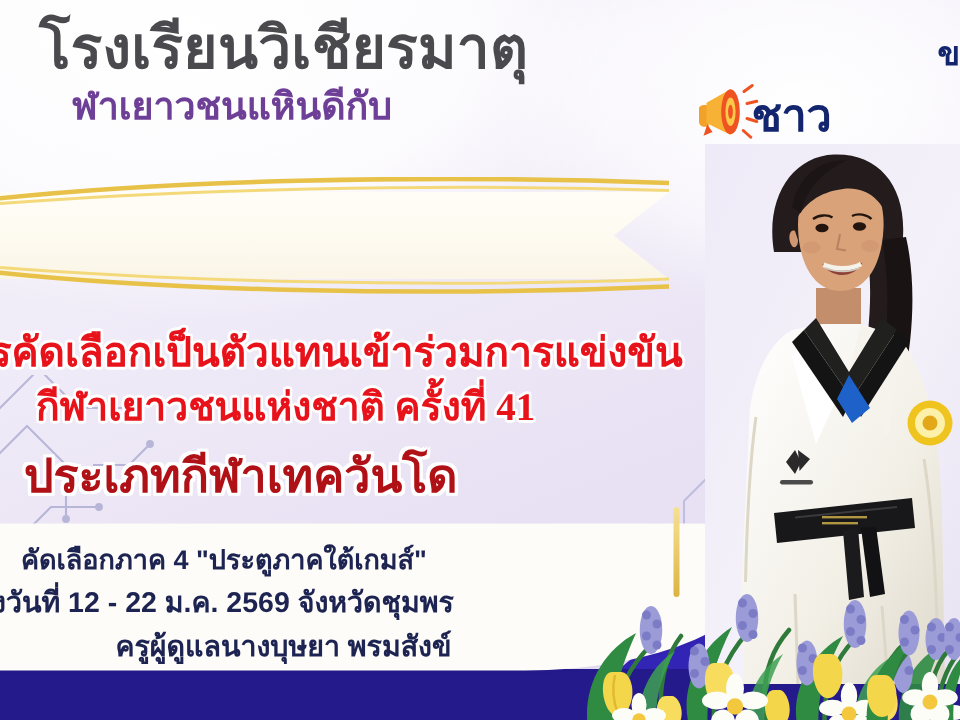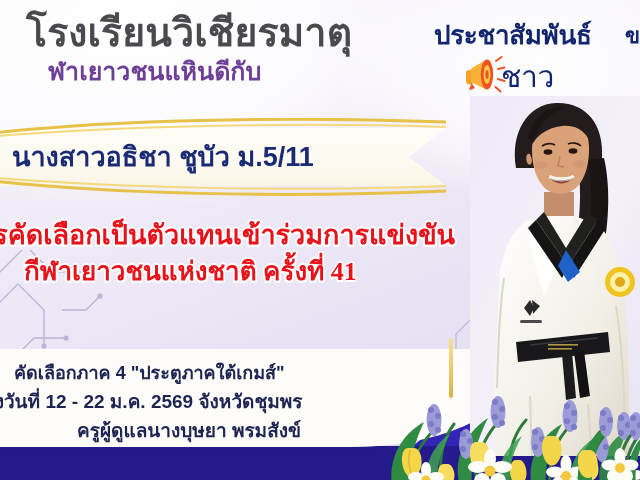--- a/index.html
+++ b/index.html
@@ -49,21 +49,21 @@
     font-size:26px;font-weight:700;color:#12256e;
     white-space:nowrap;letter-spacing:-.3px;
   }
   .pr-extra{
     position:absolute;left:625px;top:18px;
     font-size:22px;font-weight:700;color:#12256e;
     white-space:nowrap;
   }
   .pr-sub{
     position:absolute;left:501px;top:53px;
-    font-size:30px;font-weight:400;color:#12256e;
+    font-size:30px;font-weight:700;color:#12256e;
     white-space:nowrap;letter-spacing:-.3px;
   }
   .megaphone{position:absolute;left:460px;top:52px;width:46px;height:42px;}
 
   
   .ribbon{
     position:absolute;left:-14px;top:128px;width:460px;height:58px;
     background:linear-gradient(180deg,#fffdf6 0%,#fdfaf0 55%,#faf5e6 100%);
     clip-path:polygon(0 0,100% 0,92% 50%,100% 100%,0 100%);
   }
@@ -193,21 +193,20 @@
         <circle cx="104" cy="34" r="2.6"></circle>
         <circle cx="136" cy="14" r="2.6"></circle>
         <circle cx="170" cy="38" r="2.6"></circle>
       </g>
     </svg>
   </div>
 
   <div class="school-name">โรงเรียนวิเชียรมาตุ</div>
   <div class="congrats">ฬาเยาวชนแหินดีกับ</div>
 
-  <div class="pr-title">ประชาสัมพันธ์</div>
   <div class="pr-extra">ข</div>
 
   <div class="megaphone">
     <svg viewBox="0 0 46 42" width="46" height="42">
       <path d="M6 20 L6 29 C6 31 7.5 32.5 9.5 32.5 L12.5 32.5 L12.5 18 L9.5 18 C7.5 18 6 19 6 20 Z" fill="#f2a22a"></path>
       <path d="M11 16.5 L27 7.5 L27 38 L11 30 Z" fill="#f7b236"></path>
       <ellipse cx="27" cy="22.5" rx="6.2" ry="15" fill="#ef5322"></ellipse>
       <ellipse cx="27" cy="22.5" rx="3.4" ry="9.5" fill="#fbc84a"></ellipse>
       <ellipse cx="27" cy="22.5" rx="1.6" ry="4.6" fill="#ef5322"></ellipse>
       <path d="M11.5 31 L9 38.5 L15 36 Z" fill="#ef5322"></path>
@@ -228,24 +227,24 @@
       <path d="M0 16 C120 2 300 -2 462 4" stroke="#e7c148" stroke-width="3" fill="none"></path>
       <path d="M0 19 C130 8 310 4 462 9" stroke="#f4d97b" stroke-width="2" fill="none"></path>
     </svg>
   </div>
   <div class="swoosh swoosh-bot">
     <svg viewBox="0 0 462 20" width="462" height="20" preserveAspectRatio="none">
       <path d="M0 4 C120 18 300 22 462 15" stroke="#e7c148" stroke-width="3" fill="none"></path>
       <path d="M0 1 C130 12 310 16 462 10" stroke="#f4d97b" stroke-width="2" fill="none"></path>
     </svg>
   </div>
-  <div class="ribbon-name">นางสาวอธิชา ชูบัว ม.5/11</div>
 
   <div class="red-line red-1">ารคัดเลือกเป็นตัวแทนเข้าร่วมการแข่งขัน</div>
   <div class="red-line red-2">กีฬาเยาวชนแห่งชาติ ครั้งที่ 41</div>
+  <div class="red-line red-3">ประเภทกีฬาเทควันโด</div>
 
   <div class="navy-edge"></div>
   <div class="navy-blob"></div>
   <div class="navy-bar"></div>
 
   <div class="footer-panel"></div>
   <div class="goldbar"></div>
   <div class="foot-line foot-1">คัดเลือกภาค 4 "ประตูภาคใต้เกมส์"</div>
   <div class="foot-line foot-2">างวันที่ 12 - 22 ม.ค. 2569 จังหวัดชุมพร</div>
   <div class="foot-line foot-3">ครูผู้ดูแลนางบุษยา พรมสังข์</div>

